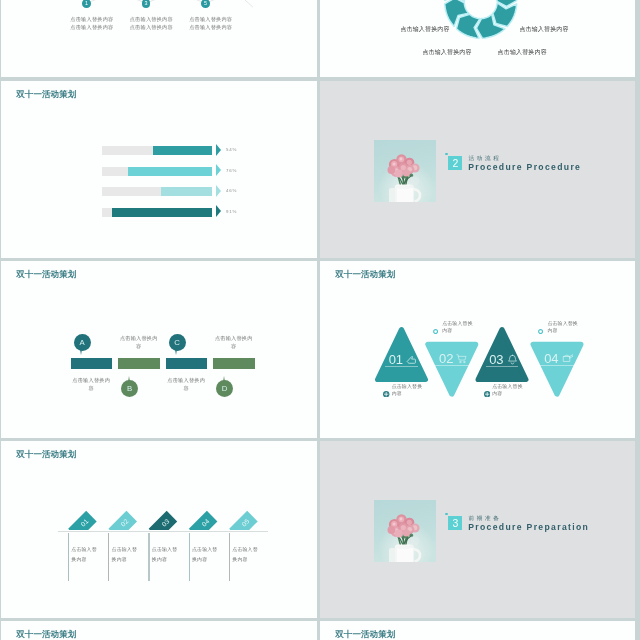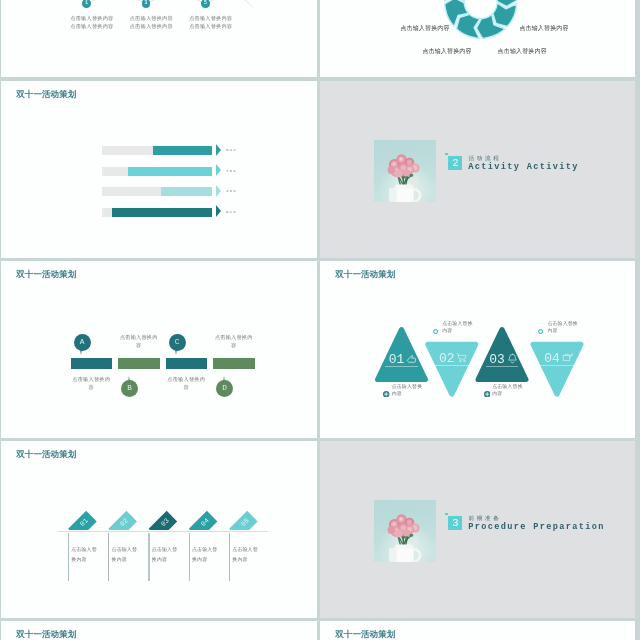--- a/index.html
+++ b/index.html
@@ -1,21 +1,21 @@
 <!DOCTYPE html>
 <html><head>
 <meta charset="utf-8">
 <title>PPT Slide Grid</title>
 <style>
   html,body{margin:0;padding:0;background:#ffffff;}
   body{width:640px;height:640px;overflow:hidden;
        font-family:"Liberation Sans","DejaVu Sans",sans-serif;}
   .page{position:absolute;left:0;top:0;width:640px;height:640px;background:#c9d5d5;overflow:hidden;}
   .slide{position:absolute;width:316px;height:177px;overflow:hidden;background:#fdfefe;
-         box-sizing:border-box;font-family:Liberation Mono, monospace;}
+         box-sizing:border-box;}
   .slide.gray{background:#dfe0e2;}
   .slide.rcol{width:315px;}
   .stitle{position:absolute;left:15.2px;top:8.3px;font-size:8.5px;font-weight:bold;color:#3e7f87;
           letter-spacing:.1px;white-space:nowrap;}
   .ph{color:#7c7c7c;font-size:5.2px;white-space:nowrap;letter-spacing:.2px;line-height:8.2px;}
 
   
   .barrow{position:absolute;height:9px;}
   .bartrack{position:absolute;left:0;top:0;width:110px;height:9px;background:#e8e8e8;}
   .barfill{position:absolute;top:0;height:9px;}
@@ -188,21 +188,21 @@
 <ellipse cx="30" cy="47" rx="9.5" ry="1.8" fill="#f2f6f4" opacity="0.8"></ellipse>
 <circle cx="41" cy="41" r="4.5" fill="#e3eeec" opacity="0.45"></circle>
 <circle cx="38" cy="45" r="2.6" fill="#e3eeec" opacity="0.35"></circle>
 </svg>
 </div>
 <div class="minidot" style="left:125.4px;top:71.6px"></div>
 <div class="sqbadge" style="left:128.3px;top:74.7px">
         <span>2</span>
       </div>
 <div class="sec-cn" style="left:148.6px;top:73.7px">活动流程</div>
-<div class="sec-en" style="left:148.2px;top:80.6px">Activity Activity</div>
+<div class="sec-en" style="left:148.2px;top:80.6px">Procedure Procedure</div>
 </div>
 <div class="slide" style="left:1px;top:261px">
 <div class="stitle">双十一活动策划</div>
 <div class="abcd-bar" style="left:69.5px;top:97px;width:41.5px;background:#21727a"></div>
 <div class="pin" style="left:72.5px;top:73px;background:#21727a">
         <span>A</span>
       </div>
 <div class="pin-tail" style="left:79.3px;top:88px;border-top:6.5px solid #21727a"></div>
 <div style="position:absolute;left:55.2px;top:115px;width:70px;text-align:center">
 <div class="ph">点击输入替换内</div>

